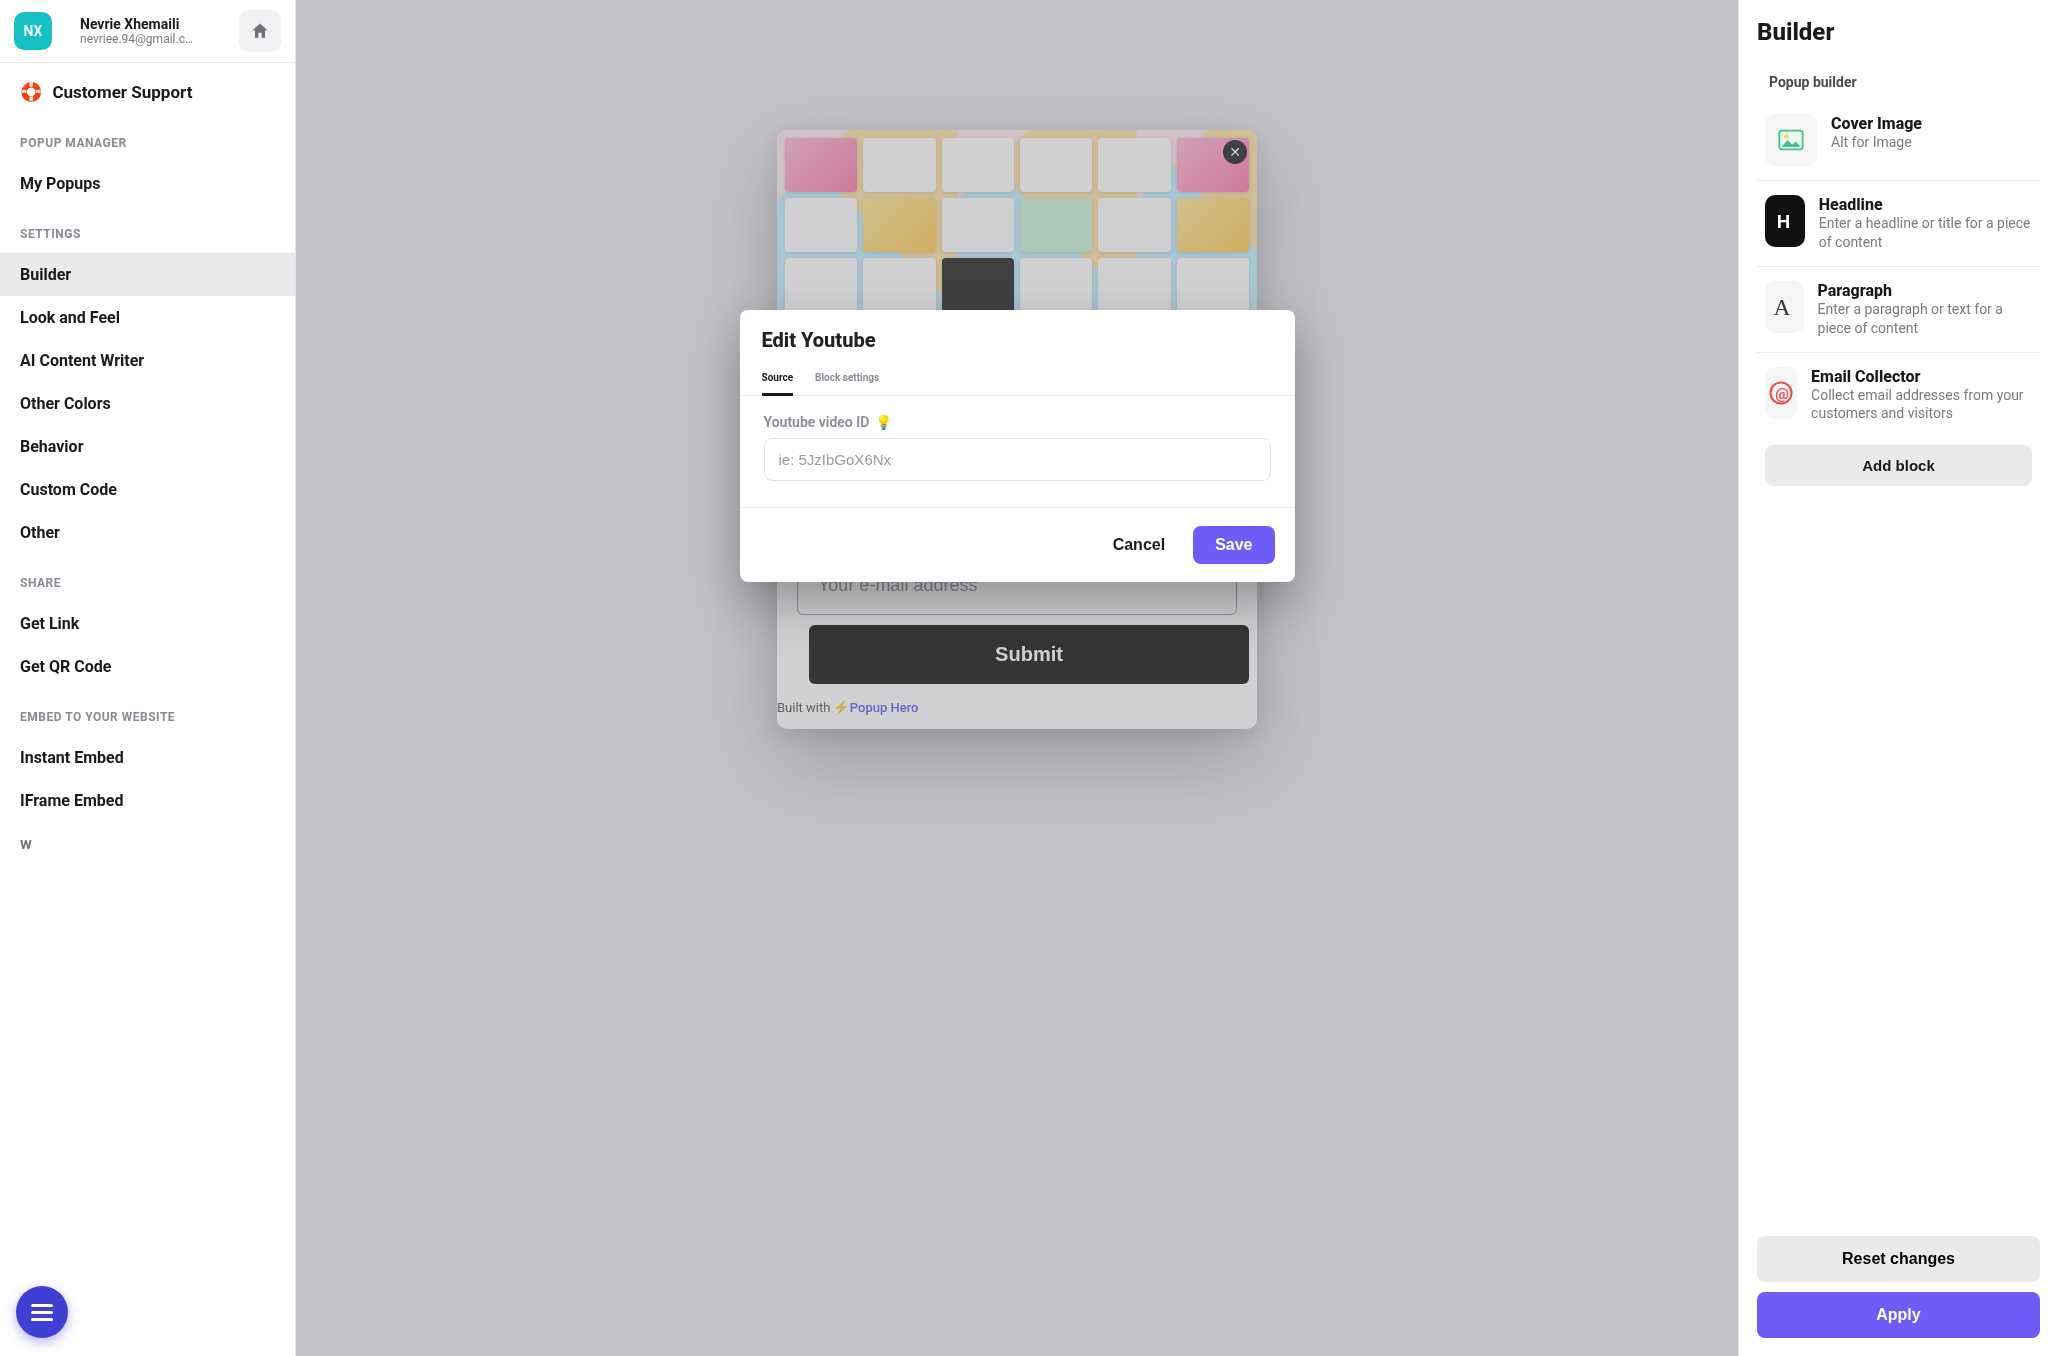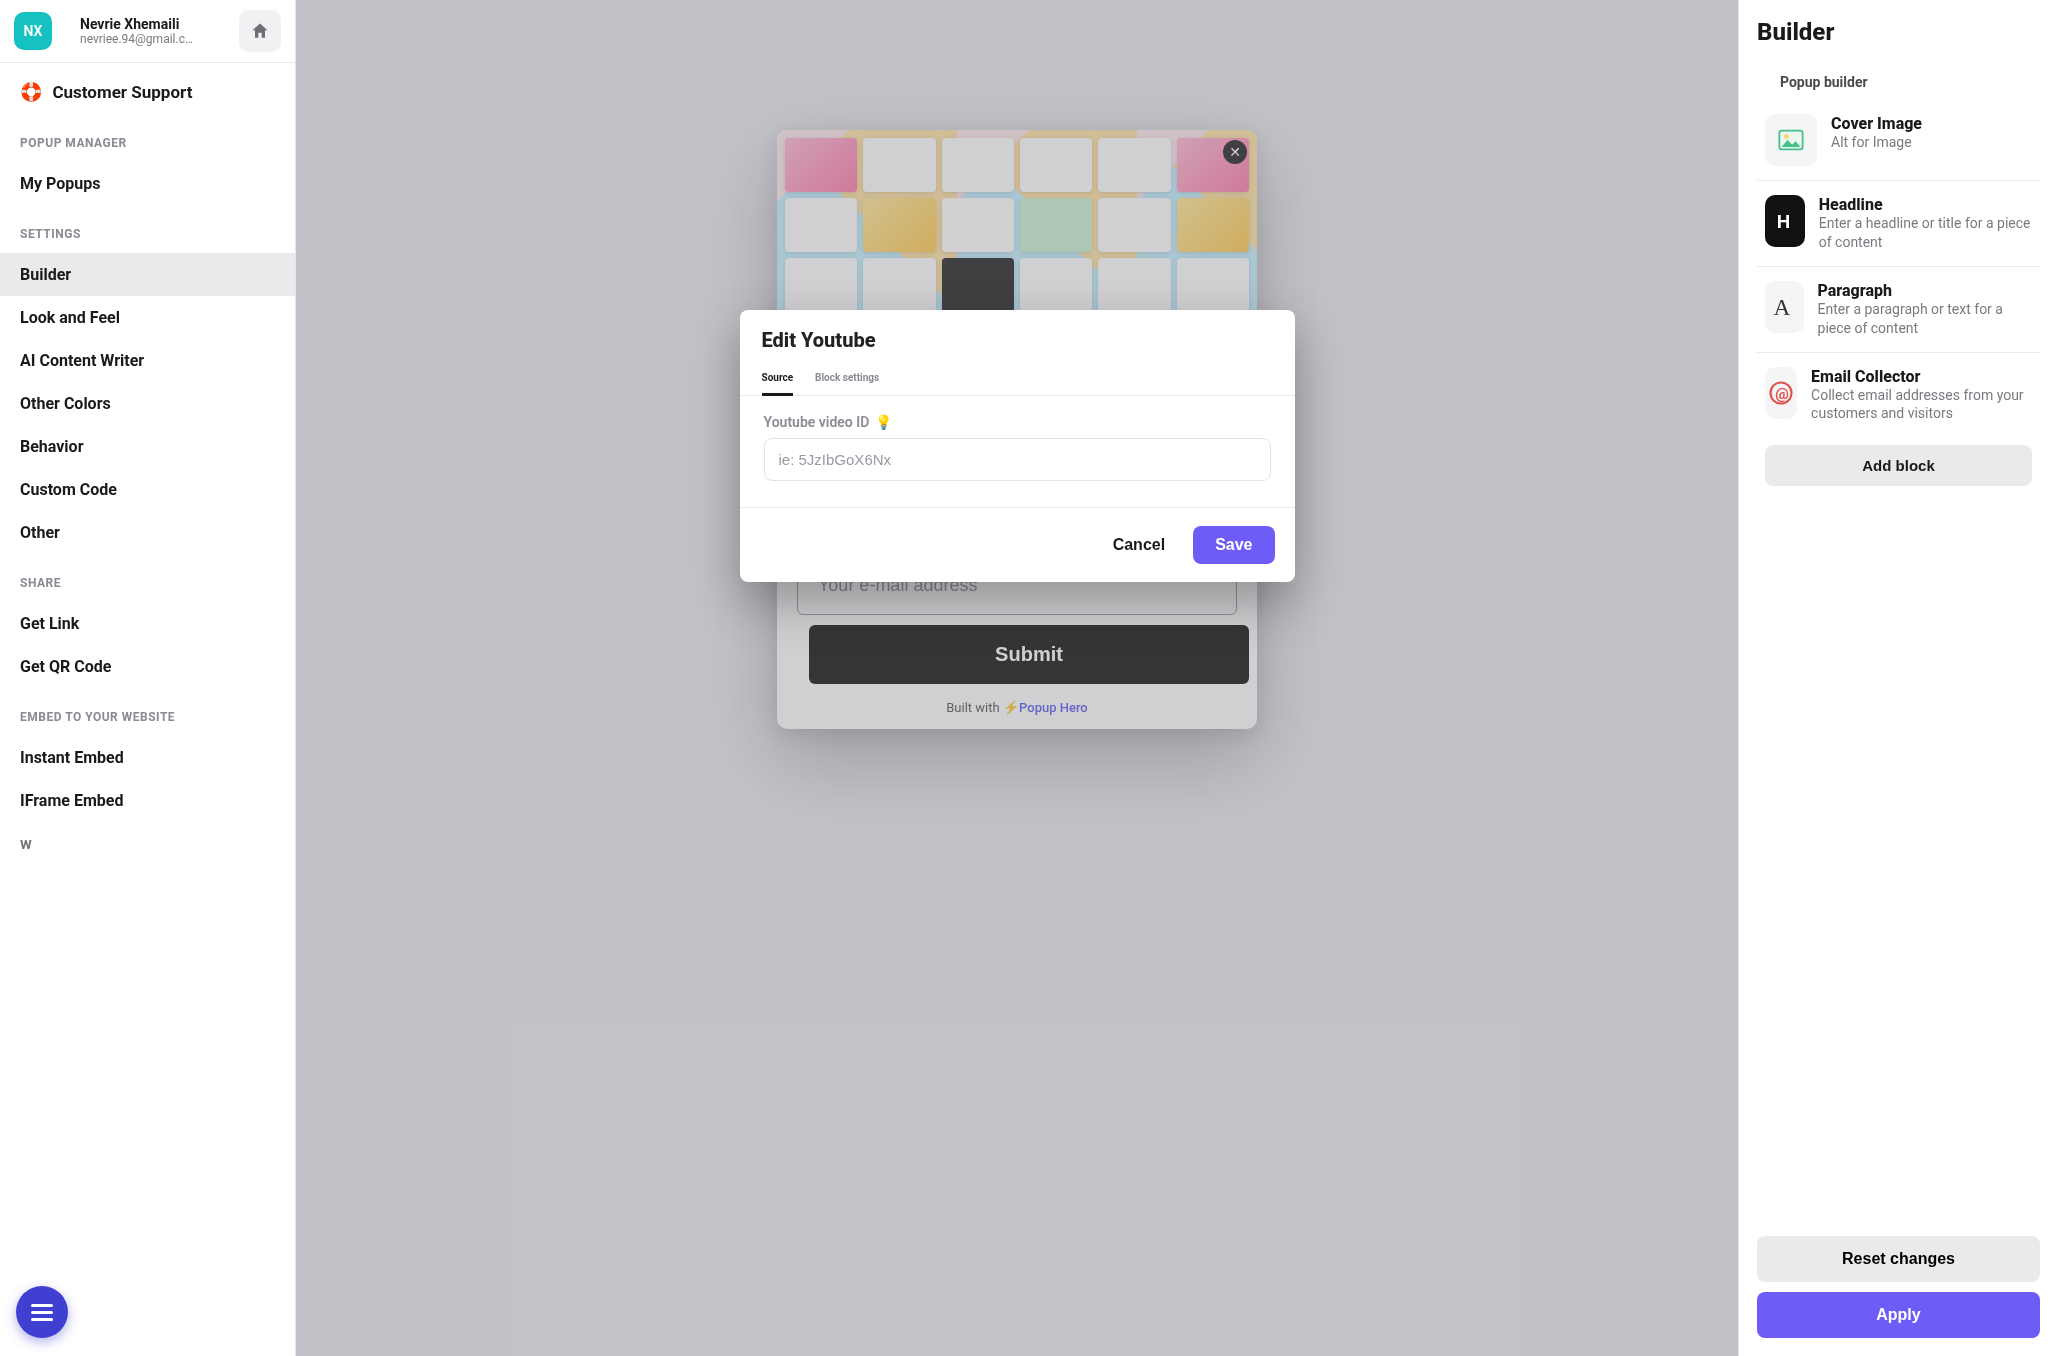--- a/index.html
+++ b/index.html
@@ -175,21 +175,20 @@
     background:#111;
     color:#fff;
     border:none;
     border-radius:6px;
     padding:18px 0;
     font-size:20px;
     font-weight:700;
     cursor:pointer;
   }
   .built-with {
-    text-align:center;
     font-size:13px;
     color:#555;
     padding-top:16px;
   }
   .built-with a{ color:#5a5af0; text-decoration:none; font-weight:500;}
   .bolt{color:#f5b300;}
   
   .hidden-space{ height: 230px; }
 
   
@@ -257,21 +256,21 @@
 
   
   .right-panel {
     width: 320px; flex:0 0 320px;
     background:#fff;
     border-left:1px solid #e5e5e8;
     display:flex; flex-direction:column;
     padding: 18px 18px;
   }
   .panel-title { font-size:24px; font-weight:800; margin-bottom:28px; }
-  .panel-sub { font-size:14px; font-weight:700; color:#4a4a4e; margin-left:23px; margin-bottom:10px; }
+  .panel-sub { font-size:14px; font-weight:700; color:#4a4a4e; margin-left:12px; margin-bottom:10px; }
   .block-list { display:flex; flex-direction:column; }
   .block-item {
     display:flex; gap:14px; align-items:flex-start;
     padding:14px 8px;
     border-bottom:1px solid #eceaee;
     cursor:pointer;
   }
   .block-icon {
     width:52px; height:52px;
     border-radius:10px;

